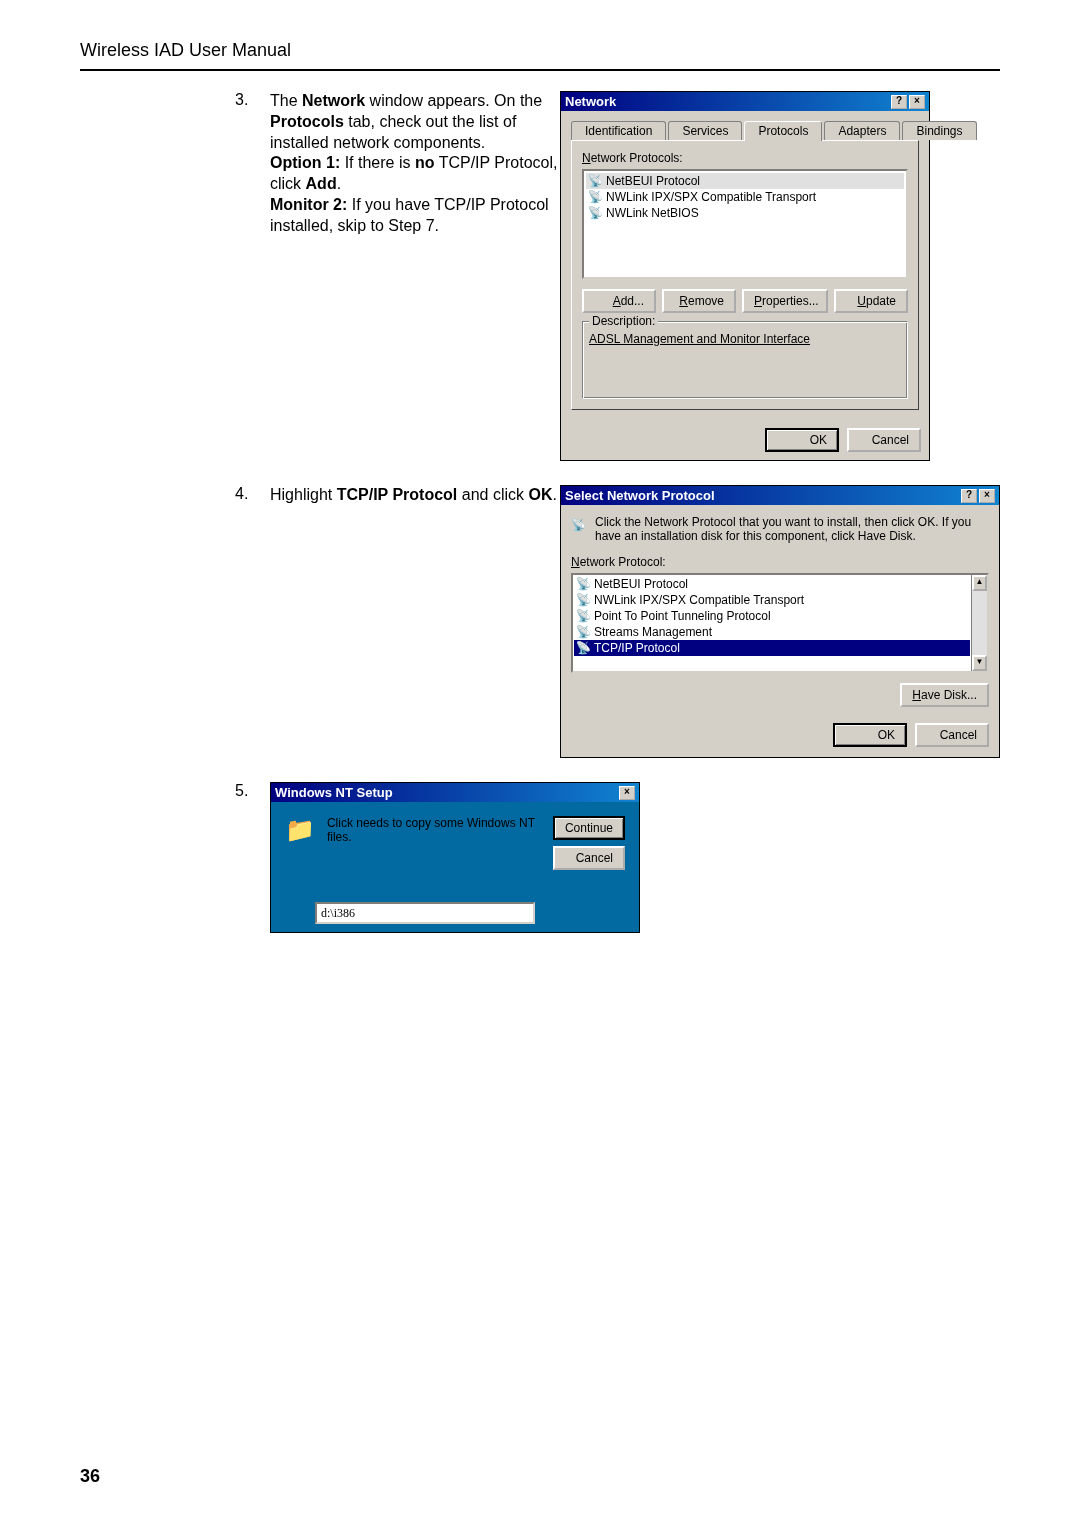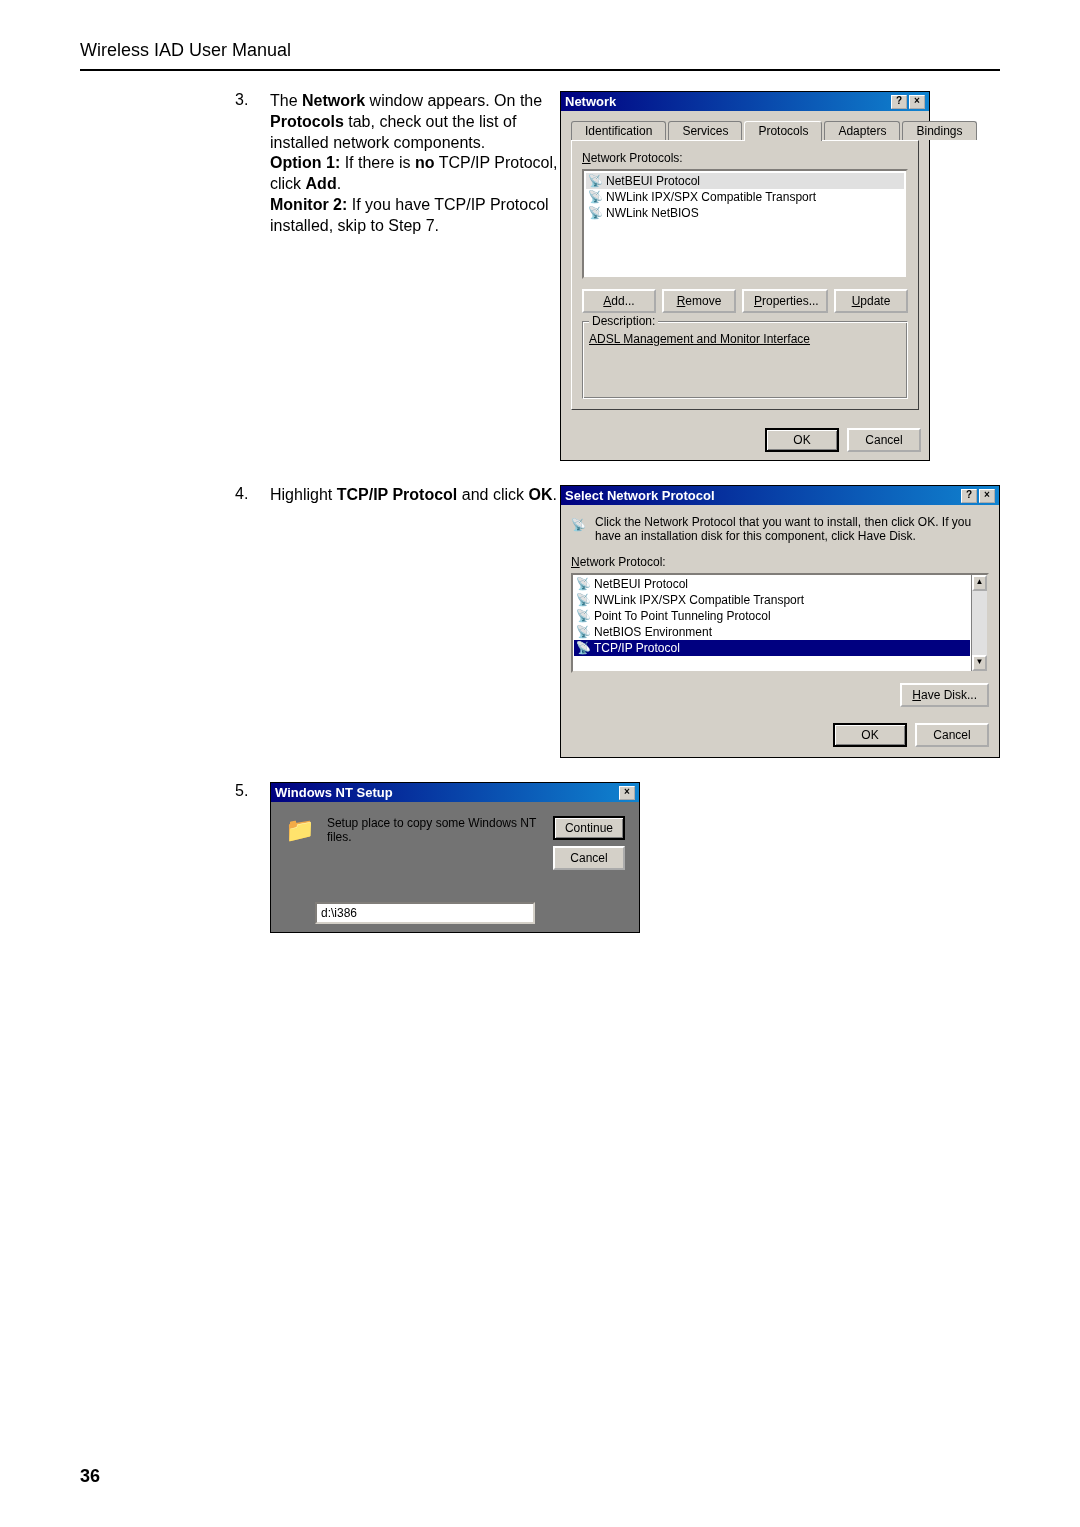--- a/index.html
+++ b/index.html
@@ -115,21 +115,21 @@
       width: 14px;
       height: 14px;
       display: inline-block;
     }
     .btn {
       border: 2px outset #fff;
       background: #d4d0c8;
       font-size: 12px;
       padding: 3px 10px;
       min-width: 74px;
-      text-align: center;
+      text-align: right;
     }
     .btn-row {
       display: flex;
       gap: 6px;
       margin-bottom: 8px;
     }
     .groupbox {
       border: 1px solid #808080;
       border-right-color: #fff;
       border-bottom-color: #fff;
@@ -206,21 +206,21 @@
     .scroll-btn {
       height: 16px;
       background: #d4d0c8;
       border: 2px outset #fff;
       font-size: 8px;
       text-align: center;
       line-height: 10px;
     }
     .nt-setup {
       width: 370px;
-      background: #737373;
+      background: #0369a1;
       border: 1px solid #000;
     }
     .nt-body {
       padding: 14px;
       font-size: 12px;
       display: flex;
       gap: 12px;
       align-items: flex-start;
     }
     .nt-text { flex: 1; }
@@ -232,20 +232,21 @@
     .textinput {
       background: #fff;
       border: 2px inset #d4d0c8;
       padding: 2px 4px;
       font-size: 12px;
       width: 220px;
       margin-top: 18px;
       margin-left: 44px;
       height: 22px;
       margin-bottom: 8px;
+      font-family: Liberation Serif, serif;
     }
     .u { text-decoration: underline; }
     .page-num {
       position: absolute;
       bottom: 40px;
       left: 80px;
       font-weight: bold;
       font-size: 18px;
     }
   </style>
@@ -344,21 +345,21 @@
             <div class="sitem">
                 <span class="proto-icon">📡</span>
                 <span>NWLink IPX/SPX Compatible Transport</span>
               </div>
             <div class="sitem">
                 <span class="proto-icon">📡</span>
                 <span>Point To Point Tunneling Protocol</span>
               </div>
             <div class="sitem">
                 <span class="proto-icon">📡</span>
-                <span>NetBIOS Environment</span>
+                <span>Streams Management</span>
               </div>
             <div class="sitem highlight">
                 <span class="proto-icon">📡</span>
                 <span>TCP/IP Protocol</span>
               </div>
           </div>
           <div class="scrollbar">
             <div class="scroll-btn">▲</div>
             <div class="scroll-btn">▼</div>
           </div>
@@ -381,21 +382,21 @@
     <div class="nt-setup">
       <div class="title-bar">
         <span>Windows NT Setup</span>
         <div class="title-icons">
           <div class="title-icon-btn">×</div>
         </div>
       </div>
       <div class="nt-body">
         <span style="font-size:24px;">📁</span>
         <div class="nt-text">
-          <div style="margin-bottom:10px;">Setup place to copy some Windows NT files.</div>
+          <div style="margin-bottom:10px;">Click needs to copy some Windows NT files.</div>
         </div>
         <div class="nt-btns">
           <button class="btn" style="border:2px solid #000; box-shadow: inset 1px 1px 0 #fff, inset -1px -1px 0 #808080; min-width:64px;">Continue</button>
           <button class="btn" style="min-width:64px;">Cancel</button>
         </div>
       </div>
       <div class="textinput">d:\i386</div>
     </div>
   </div>
 </div>

